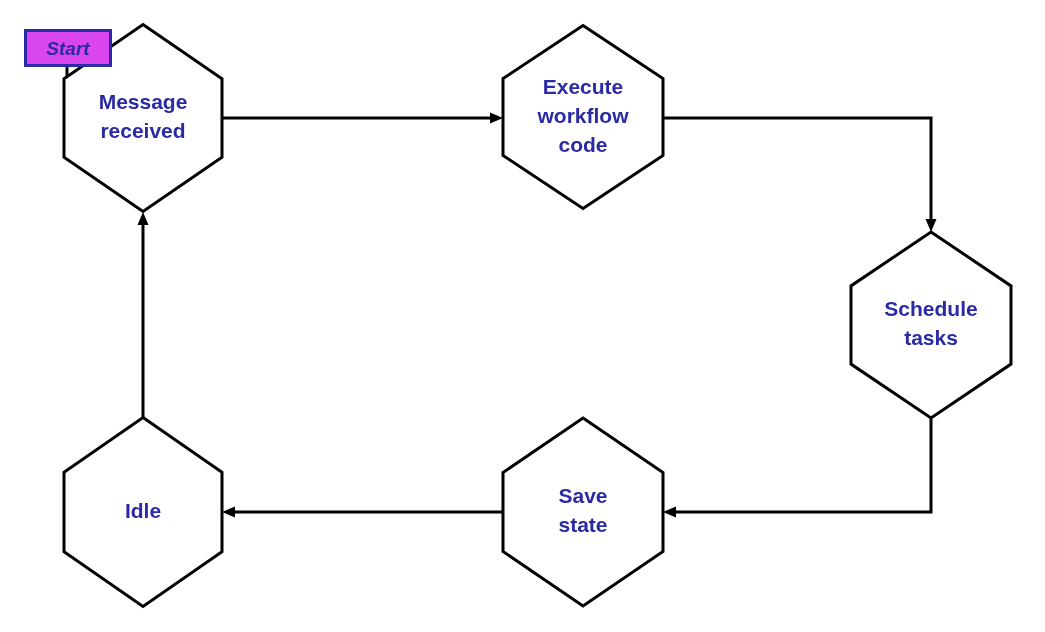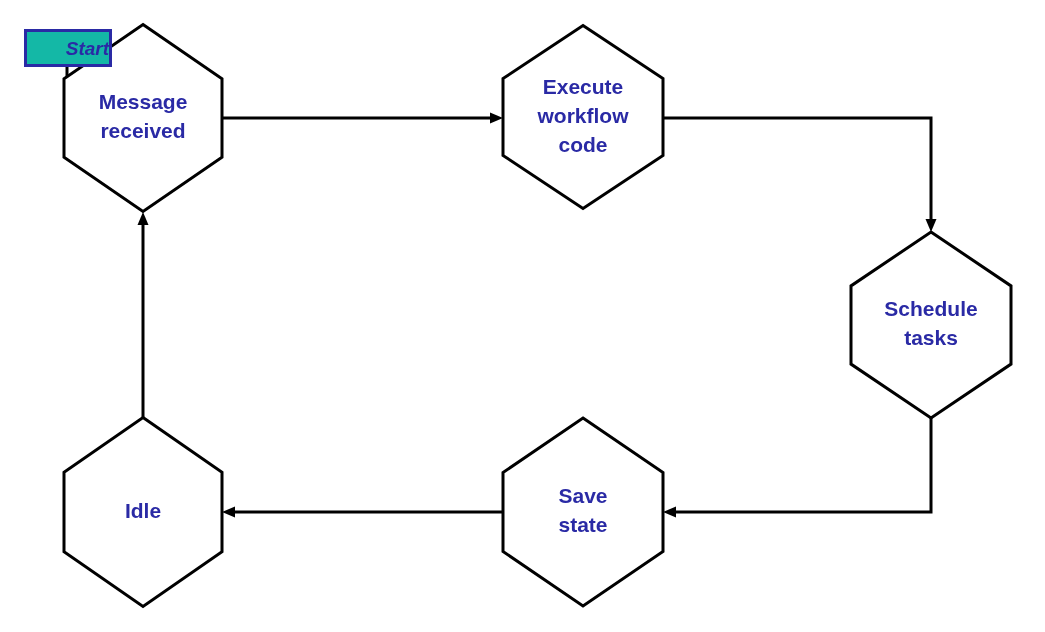--- a/index.html
+++ b/index.html
@@ -43,24 +43,24 @@
     font-family: "Liberation Sans", sans-serif;
     font-size: 21px;
     font-weight: bold;
     text-anchor: middle;
     dominant-baseline: middle;
   }
   .start-box {
     position: absolute;
     box-sizing: border-box;
     border: 3px solid #2a2aa5;
-    background: #14b8a6;
+    background: #d946ef;
     display: flex;
     align-items: center;
-    justify-content: flex-end;
+    justify-content: center;
   }
   .start-box-text {
     color: #2a2aa5;
     font-family: "Liberation Sans", sans-serif;
     font-size: 19px;
     font-weight: bold;
     font-style: italic;
     line-height: 1;
     white-space: nowrap;
   }

